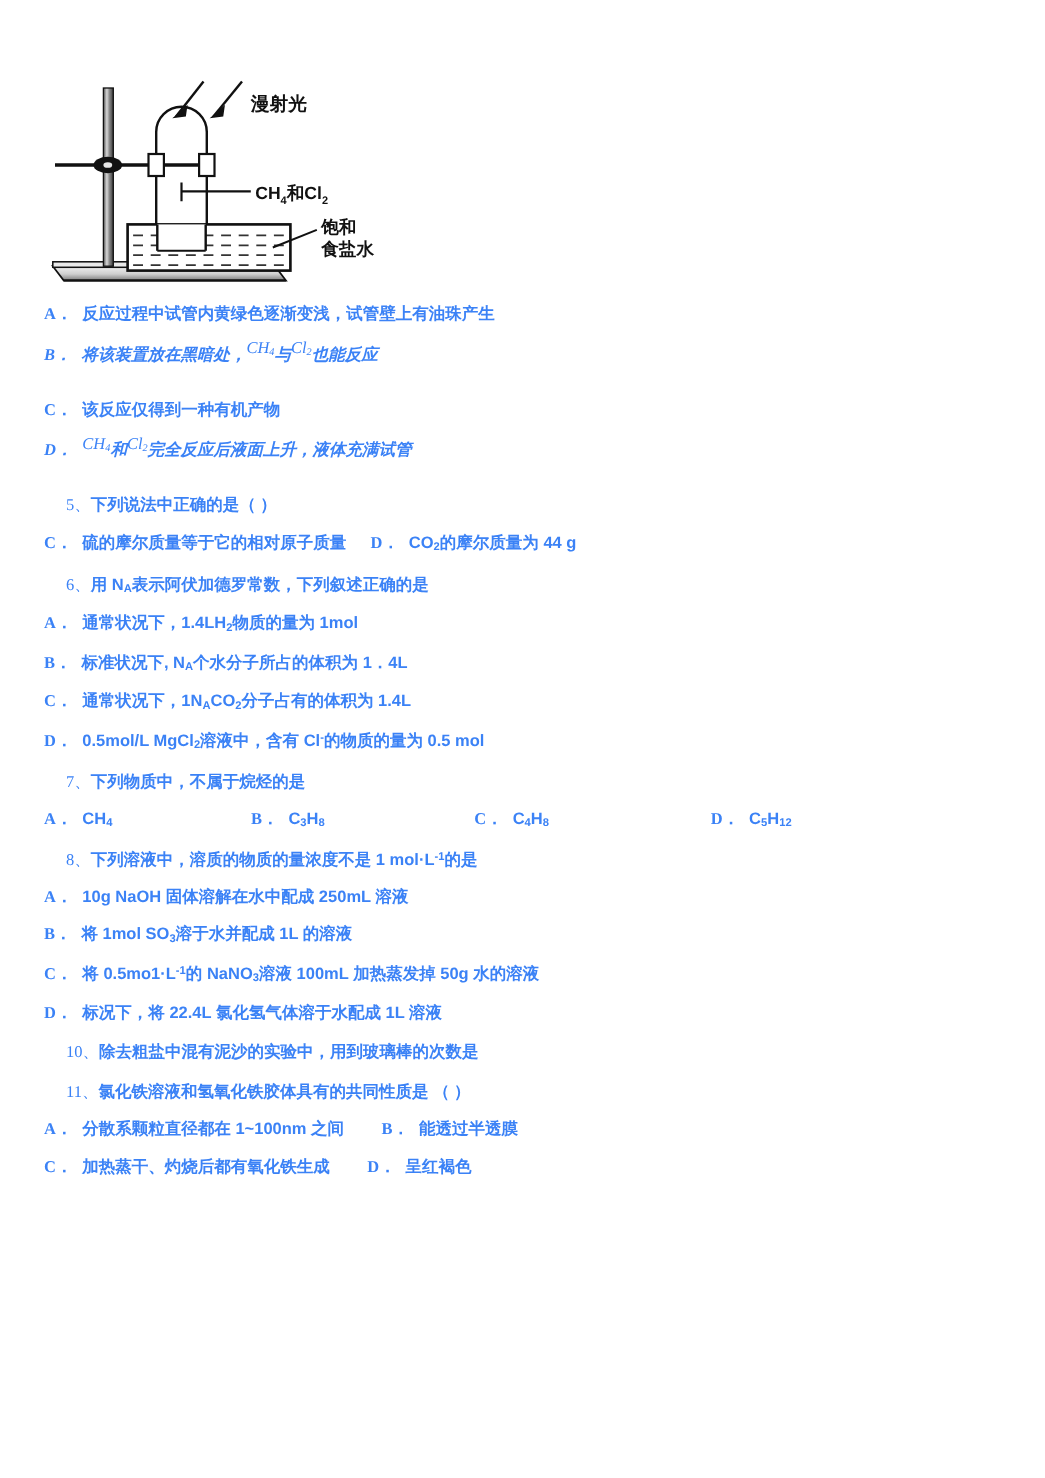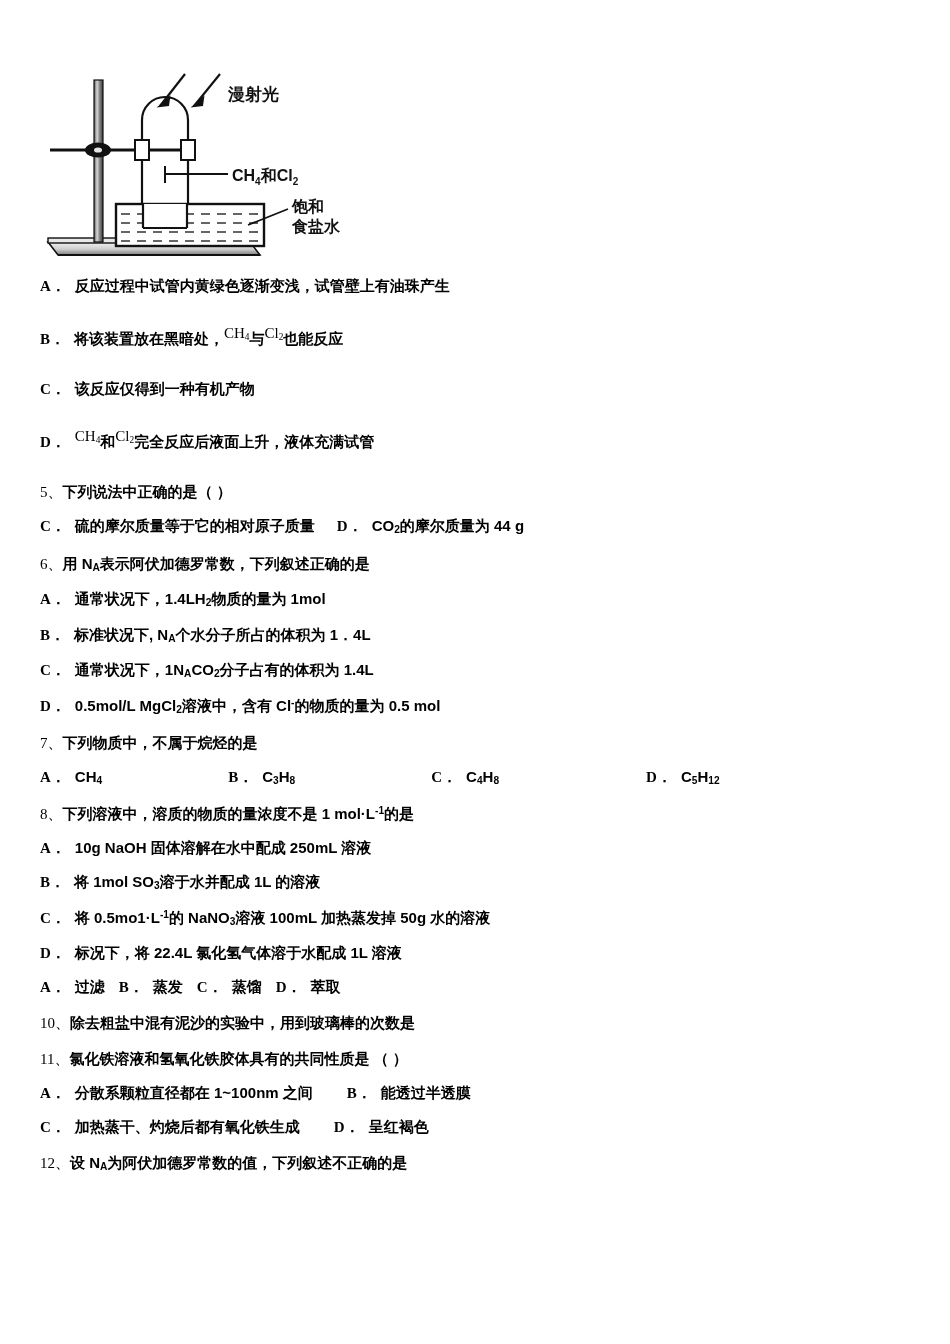--- a/index.html
+++ b/index.html
@@ -38,27 +38,28 @@
   .body-text {
     position: absolute;
     left: 40px;
     top: 278px;
     width: 880px;
   }
   .line {
     font-size: 15.5px;
     line-height: 1;
     white-space: nowrap;
-    color: #000000;
+    color: #3b82f6;
   }
   .qline {
     font-family: "Liberation Sans", "DejaVu Sans", sans-serif;
     font-weight: bold;
     font-size: 15px;
     margin-bottom: 0;
+    margin-left: 20px;
   }
   .qnum {
     font-family: "Liberation Serif", "DejaVu Serif", serif;
     font-weight: normal;
   }
   .optline {
     font-family: "Liberation Sans", "DejaVu Sans", sans-serif;
     font-weight: bold;
     font-size: 15px;
   }
@@ -74,21 +75,21 @@
     font-family: "Liberation Serif", "DejaVu Serif", serif;
     font-weight: normal;
     font-size: 15px;
     position: relative;
     top: -6px;
   }
   .mtf sub { font-size: 0.62em; vertical-align: -0.2em; }
 
   
   .sp-a  { margin-top: 0px; }
-  .sp-46 { margin-top: 37px; }
+  .sp-46 { margin-top: 21px; font-style: italic; }
   .sp-48 { margin-top: 33px; }
   .sp-q  { margin-top: 20px; }
   .sp-qa { margin-top: 18px; }
   .gapw-1 { display:inline-block; width: 22px; }
   .gapw-2 { display:inline-block; width: 14px; }
   .gapw-3 { display:inline-block; width: 9px; }
   .col-b7 { display:inline-block; width: 126px; }
   .col-c7 { display:inline-block; width: 136px; }
   .col-d7 { display:inline-block; width: 147px; }
   .col-b10 { display:inline-block; width: 157px; }
@@ -235,36 +236,30 @@
     <div class="line optline sp-qa">
       <span class="lab">B．</span><span class="gapw-3"></span><span><span>将 1mol SO</span><sub>3</sub><span>溶于水并配成 1L 的溶液</span></span>
     </div>
     <div class="line optline sp-qa">
       <span class="lab">C．</span><span class="gapw-3"></span><span><span>将 0.5mo1·L</span><sup>-1</sup><span>的 NaNO</span><sub>3</sub><span>溶液 100mL 加热蒸发掉 50g 水的溶液</span></span>
     </div>
     <div class="line optline sp-qa">
       <span class="lab">D．</span><span class="gapw-3"></span><span>标况下，将 22.4L 氯化氢气体溶于水配成 1L 溶液</span>
     </div>
 
-    <div class="line optline sp-qa">
-      <span class="lab">A．</span><span class="gapw-3"></span><span>过滤</span><span class="gapw-2"></span><span class="lab">B．</span><span class="gapw-3"></span><span>蒸发</span><span class="gapw-2"></span><span class="lab">C．</span><span class="gapw-3"></span><span>蒸馏</span><span class="gapw-2"></span><span class="lab">D．</span><span class="gapw-3"></span><span>萃取</span>
-    </div>
 
     <div class="line qline sp-q">
       <span class="qnum">10、</span><span>除去粗盐中混有泥沙的实验中，用到玻璃棒的次数是</span>
     </div>
 
     <div class="line qline sp-q">
       <span class="qnum">11、</span><span>氯化铁溶液和氢氧化铁胶体具有的共同性质是 （ ）</span>
     </div>
     <div class="line optline sp-qa">
       <span class="lab">A．</span><span class="gapw-3"></span><span>分散系颗粒直径都在 1~100nm 之间</span><span class="col-q11"></span><span class="lab">B．</span><span class="gapw-3"></span><span>能透过半透膜</span>
     </div>
     <div class="line optline sp-qa">
       <span class="lab">C．</span><span class="gapw-3"></span><span>加热蒸干、灼烧后都有氧化铁生成</span><span class="col-q11"></span><span class="lab">D．</span><span class="gapw-3"></span><span>呈红褐色</span>
     </div>
 
-    <div class="line qline sp-q">
-      <span class="qnum">12、</span><span>设 N</span><sub>A</sub><span>为阿伏加德罗常数的值，下列叙述不正确的是</span>
-    </div>
 
   </div>
 </div>
 
 </body></html>

